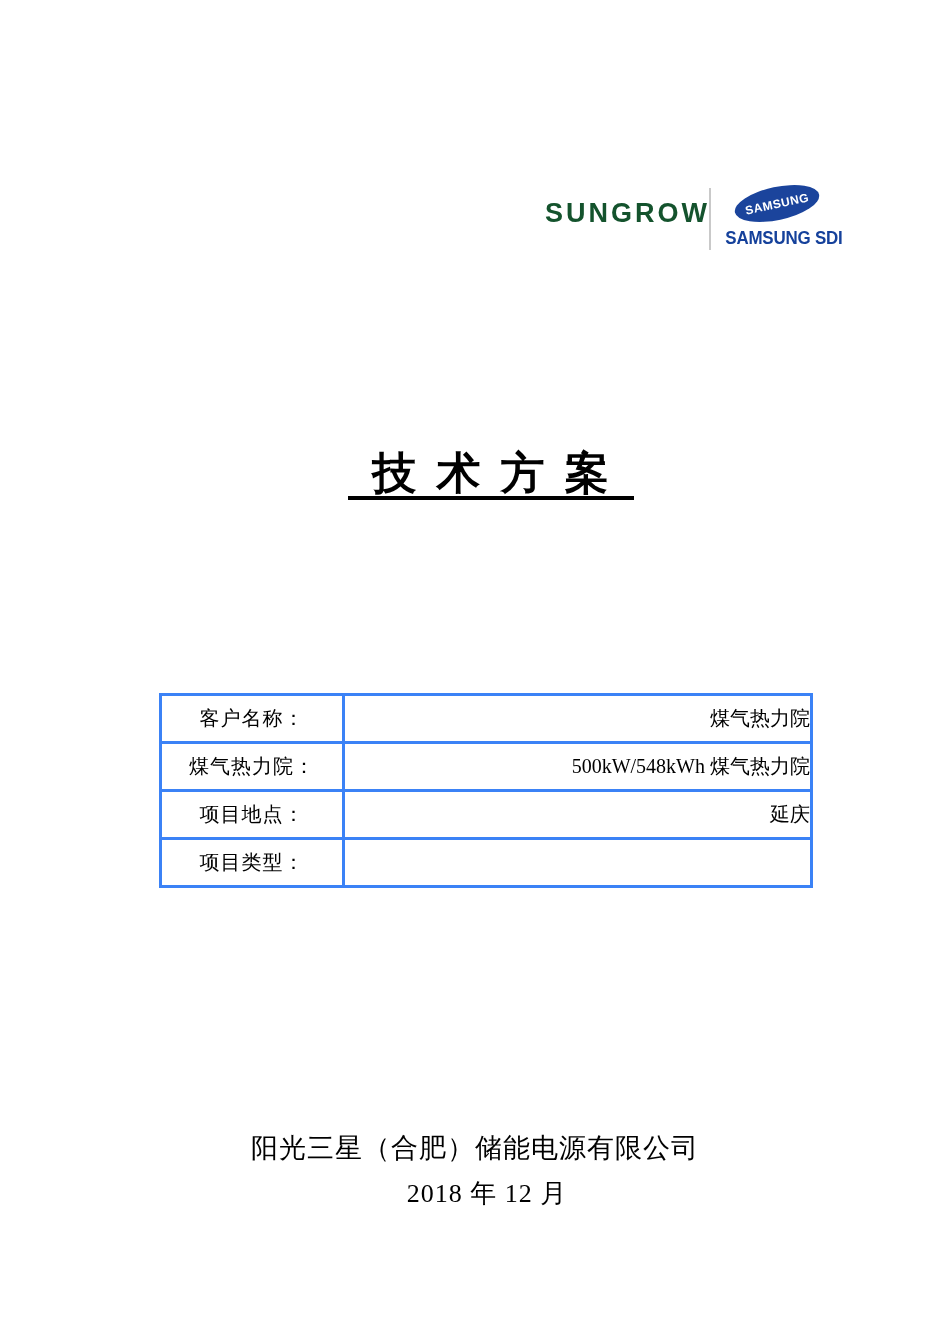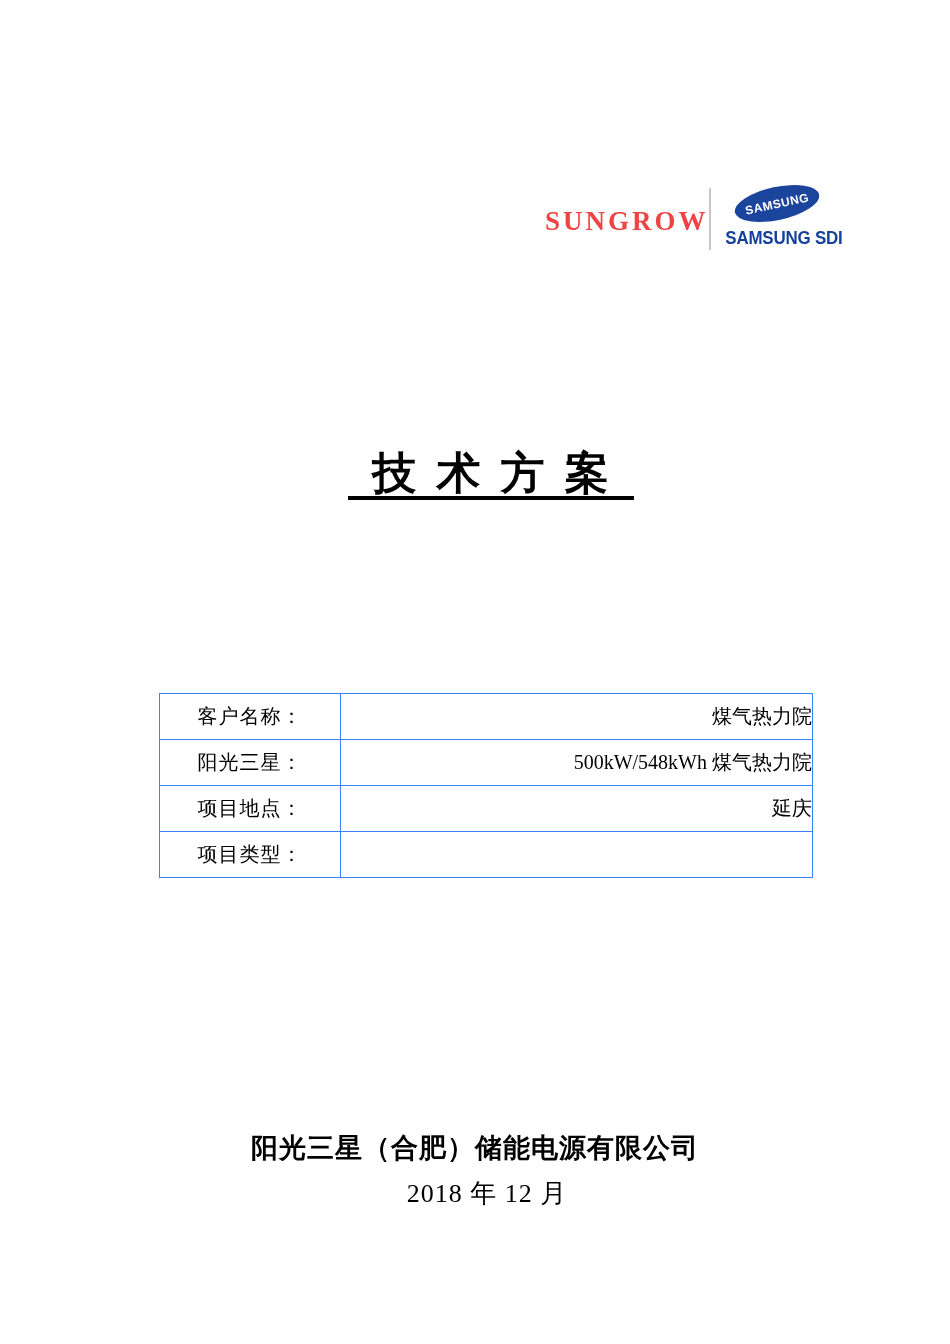--- a/index.html
+++ b/index.html
@@ -14,26 +14,26 @@
     background: #ffffff;
     overflow: hidden;
     font-family: "Liberation Serif", "DejaVu Serif", serif;
     color: #000000;
   }
 
   
   .sungrow-logo {
     position: absolute;
     left: 545px;
-    top: 206px;
-    font-family: Liberation Serif, serif;
+    top: 198px;
+    font-family: Liberation Sans, sans-serif;
     font-weight: 700;
     font-size: 27px;
     letter-spacing: 3px;
-    color: #ef4444;
+    color: #14532d;
     white-space: nowrap;
   }
   .logo-divider {
     position: absolute;
     left: 709px;
     top: 188px;
     width: 2px;
     height: 62px;
     background: #c9c9c9;
   }
@@ -102,21 +102,21 @@
   .info-table {
     position: absolute;
     left: 159px;
     top: 693px;
     width: 654px;
     border-collapse: collapse;
     table-layout: fixed;
     font-size: 20px;
   }
   .info-table td {
-    border: 1px solid #3b82f6;
+    border: 3px solid #3b82f6;
     height: 45px;
     padding: 0;
     vertical-align: middle;
   }
   .info-table td.cell-label {
     width: 180px;
     text-align: center;
     letter-spacing: 1px;
   }
   .info-table td.cell-value {
@@ -124,21 +124,21 @@
     text-align: right;
   }
 
   
   .footer-company {
     position: absolute;
     left: 0;
     top: 1130px;
     width: 950px;
     text-align: center;
-    font-weight: 700;
+    font-weight: 400;
     font-size: 27px;
     letter-spacing: 1px;
   }
   .footer-date {
     position: absolute;
     left: 12px;
     top: 1176px;
     width: 950px;
     text-align: center;
     font-size: 26px;
@@ -164,21 +164,21 @@
   <div class="doc-title">技 术 方 案</div>
   <div class="title-underline"></div>
 
   <table class="info-table">
     <tbody>
       <tr>
         <td class="cell-label">客户名称：</td>
         <td class="cell-value">煤气热力院</td>
       </tr>
       <tr>
-        <td class="cell-label">阳光三星：</td>
+        <td class="cell-label">煤气热力院：</td>
         <td class="cell-value">500kW/548kWh 煤气热力院</td>
       </tr>
       <tr>
         <td class="cell-label">项目地点：</td>
         <td class="cell-value">延庆</td>
       </tr>
       <tr>
         <td class="cell-label">项目类型：</td>
         <td class="cell-value"></td>
       </tr>

